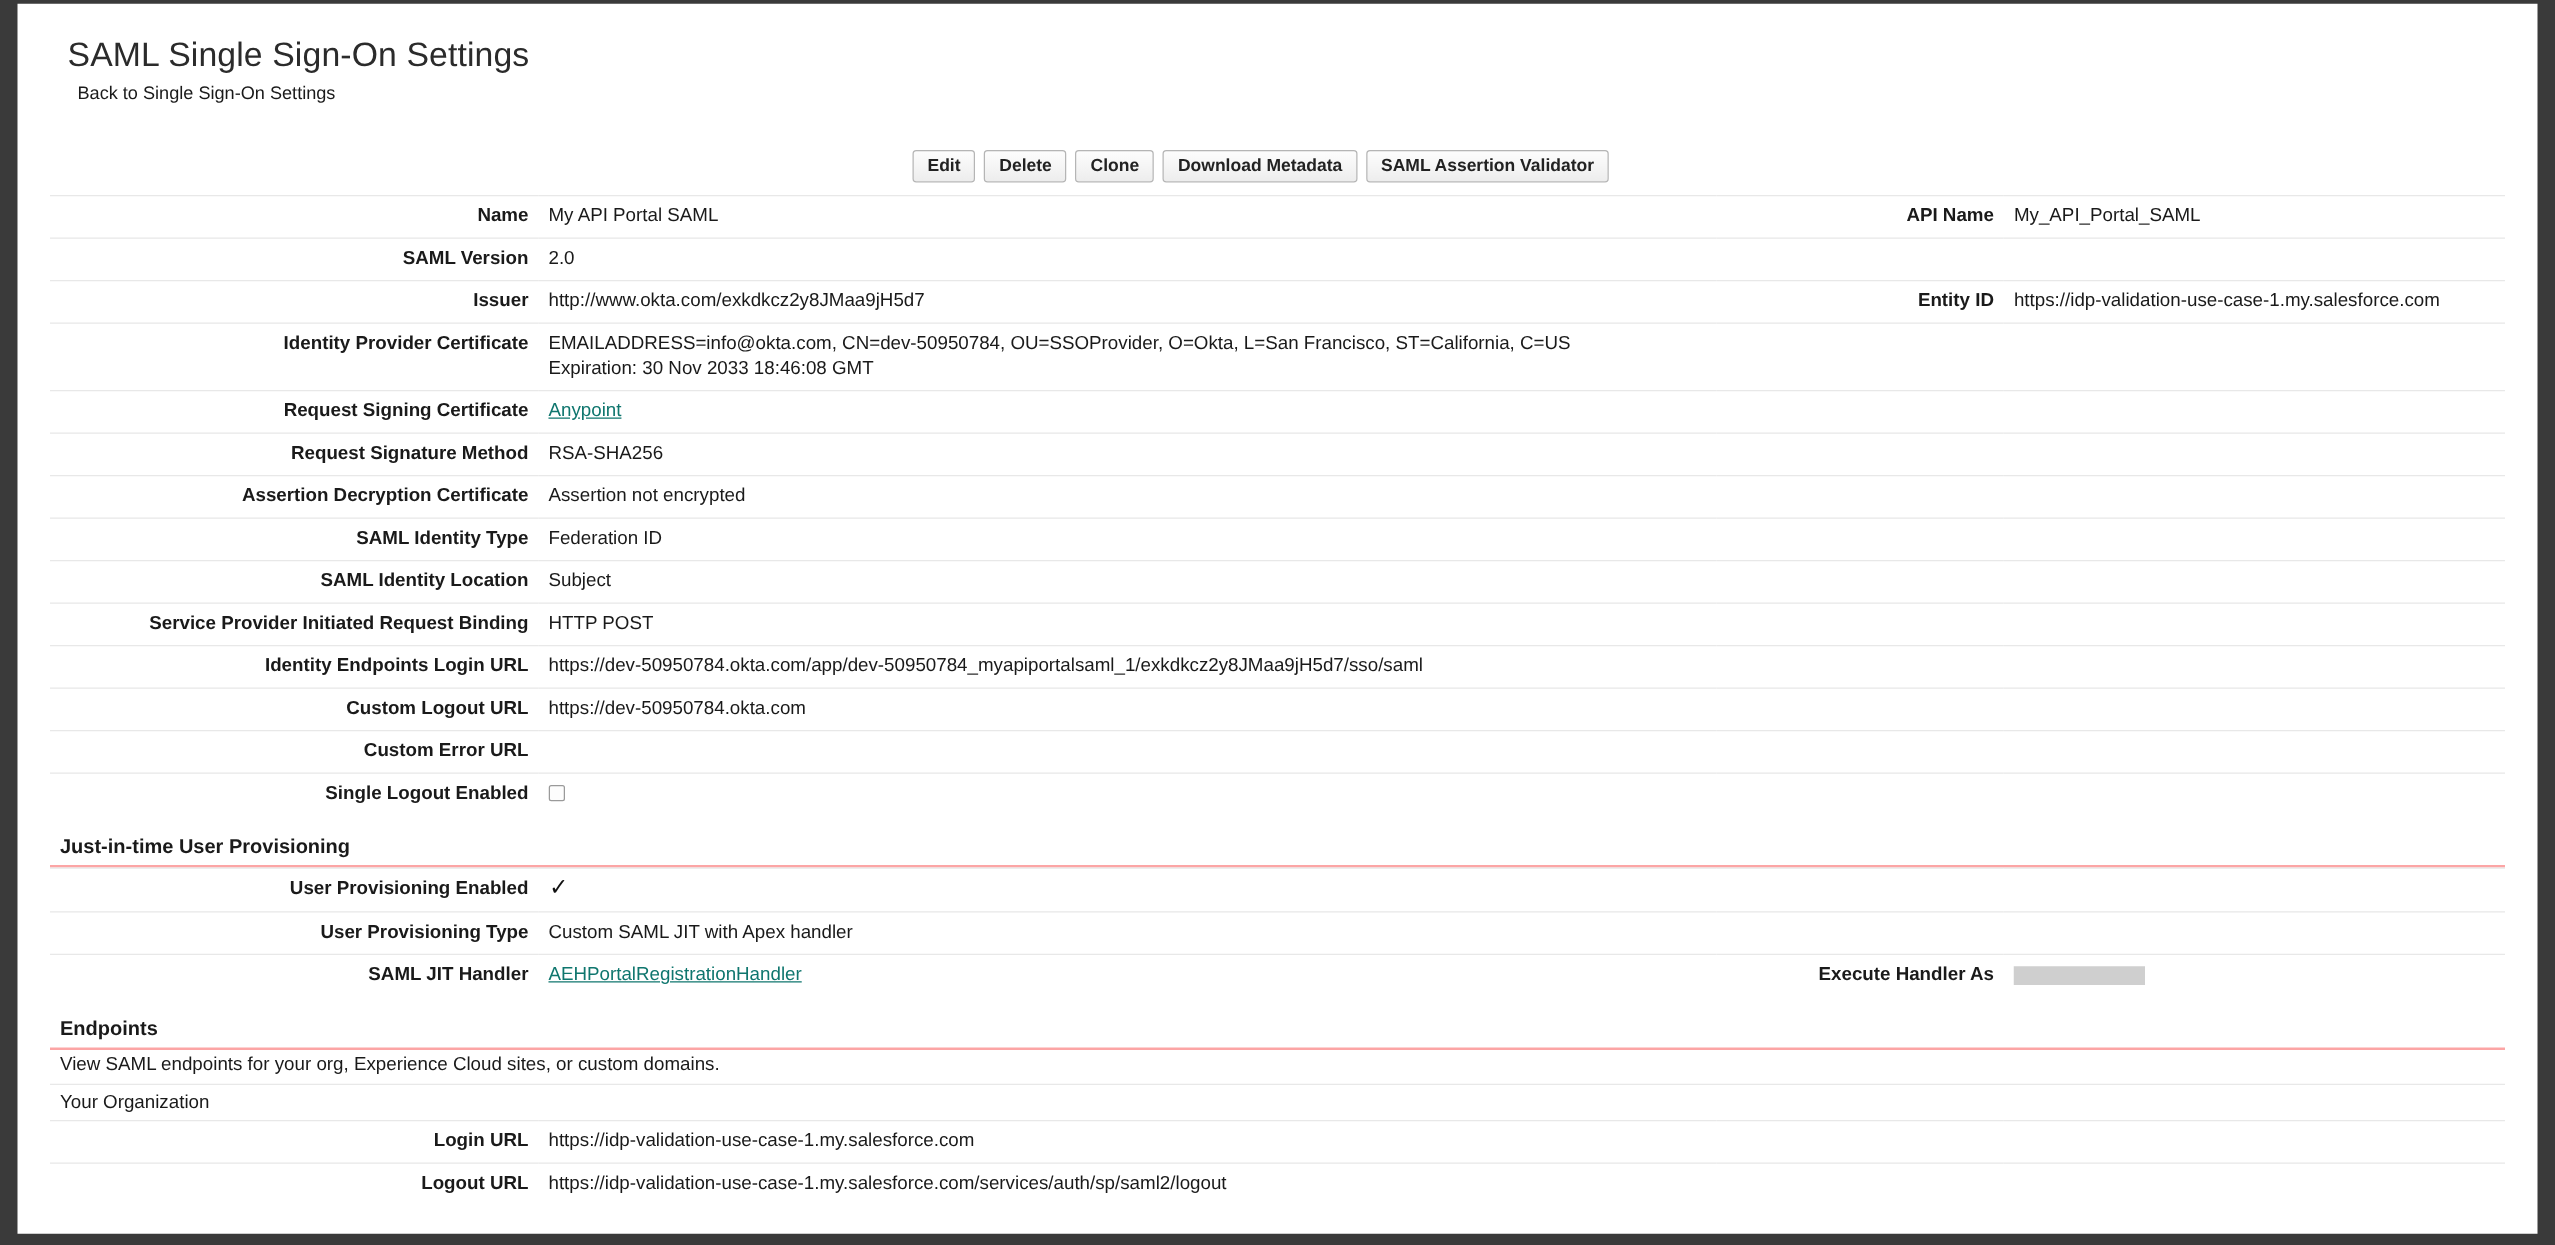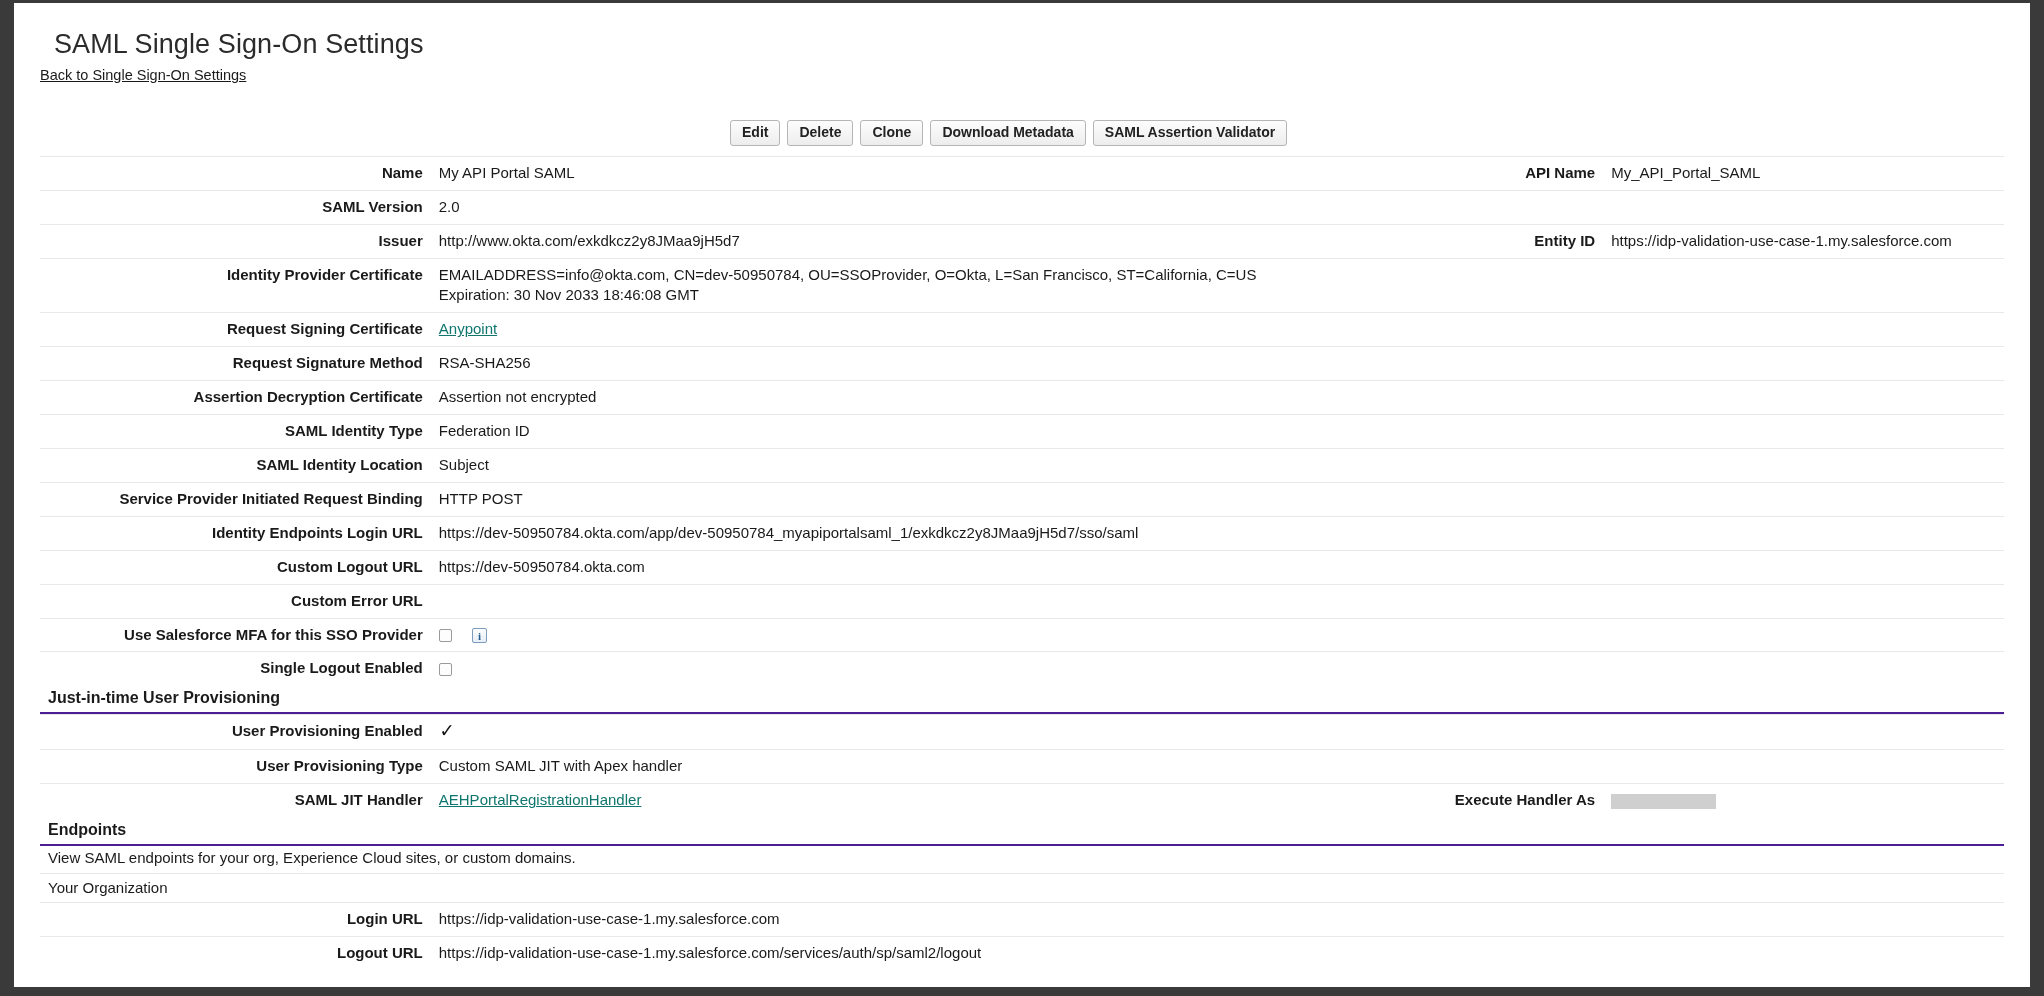--- a/index.html
+++ b/index.html
@@ -26,22 +26,21 @@
   .page-title {
     font-size: 27px;
     color: #2b2b2b;
     font-weight: normal;
     letter-spacing: 0.1px;
     margin: 8px 0 6px 14px;
   }
   .back-link {
     font-size: 14.5px;
     color: #1a1a1a;
-    text-decoration: underline;
-    margin-left: 0;
+    margin-left: 22px;
     display: inline-block;
     cursor: pointer;
   }
   .btn-row {
     margin: 36px 0 10px 0;
     display: flex;
     gap: 7px;
     justify-content: center;
     padding-left: 0px;
   }
@@ -131,21 +130,22 @@
     font-family: "Liberation Serif", serif;
   }
   .checkmark {
     font-size: 19px;
     color: #111;
     line-height: 1;
     display: inline-block;
     transform: scaleX(0.95);
   }
   .section-head {
-    border-bottom: 2px solid #4c1d95;
+    margin-top: 14px;
+    border-bottom: 2px solid #fca5a5;
     padding: 4px 0 5px 8px;
   }
   .section-head .t {
     font-size: 16px;
     font-weight: bold;
     color: #1a1a1a;
   }
   .section-note {
     font-size: 15px;
     color: #1a1a1a;
@@ -263,29 +263,20 @@
         <td class="lbl2"></td>
         <td class="val2"></td>
       </tr>
       <tr>
         <td class="lbl">Custom Error URL</td>
         <td class="val"></td>
         <td class="lbl2"></td>
         <td class="val2"></td>
       </tr>
       <tr>
-        <td class="lbl">Use Salesforce MFA for this SSO Provider</td>
-        <td class="val">
-          <span class="checkbox"></span>
-          <span class="info-icon">i</span>
-        </td>
-        <td class="lbl2"></td>
-        <td class="val2"></td>
-      </tr>
-      <tr>
         <td class="lbl">Single Logout Enabled</td>
         <td class="val">
           <span class="checkbox"></span>
         </td>
         <td class="lbl2"></td>
         <td class="val2"></td>
       </tr>
     </tbody>
       </table>
 

